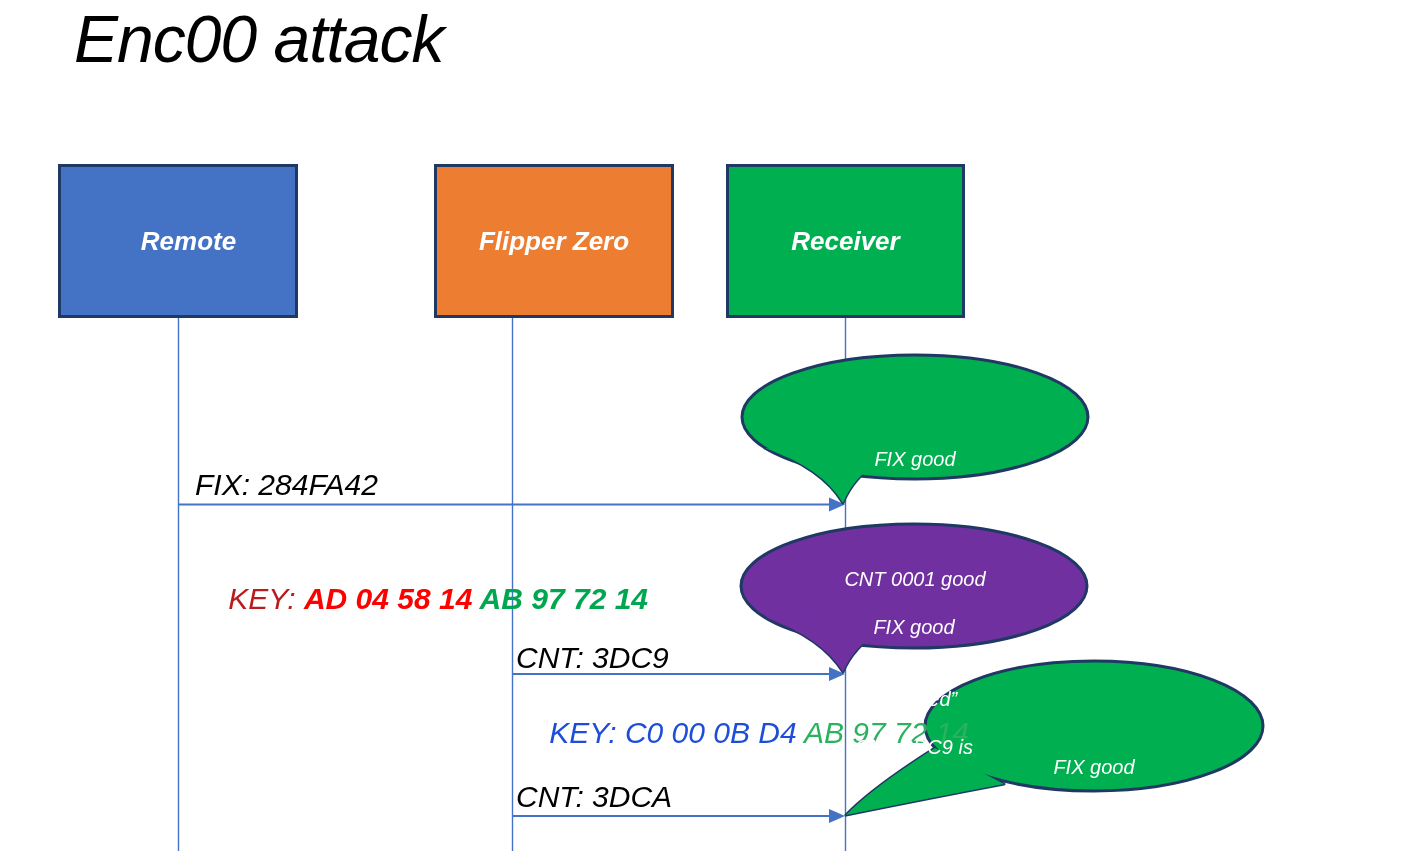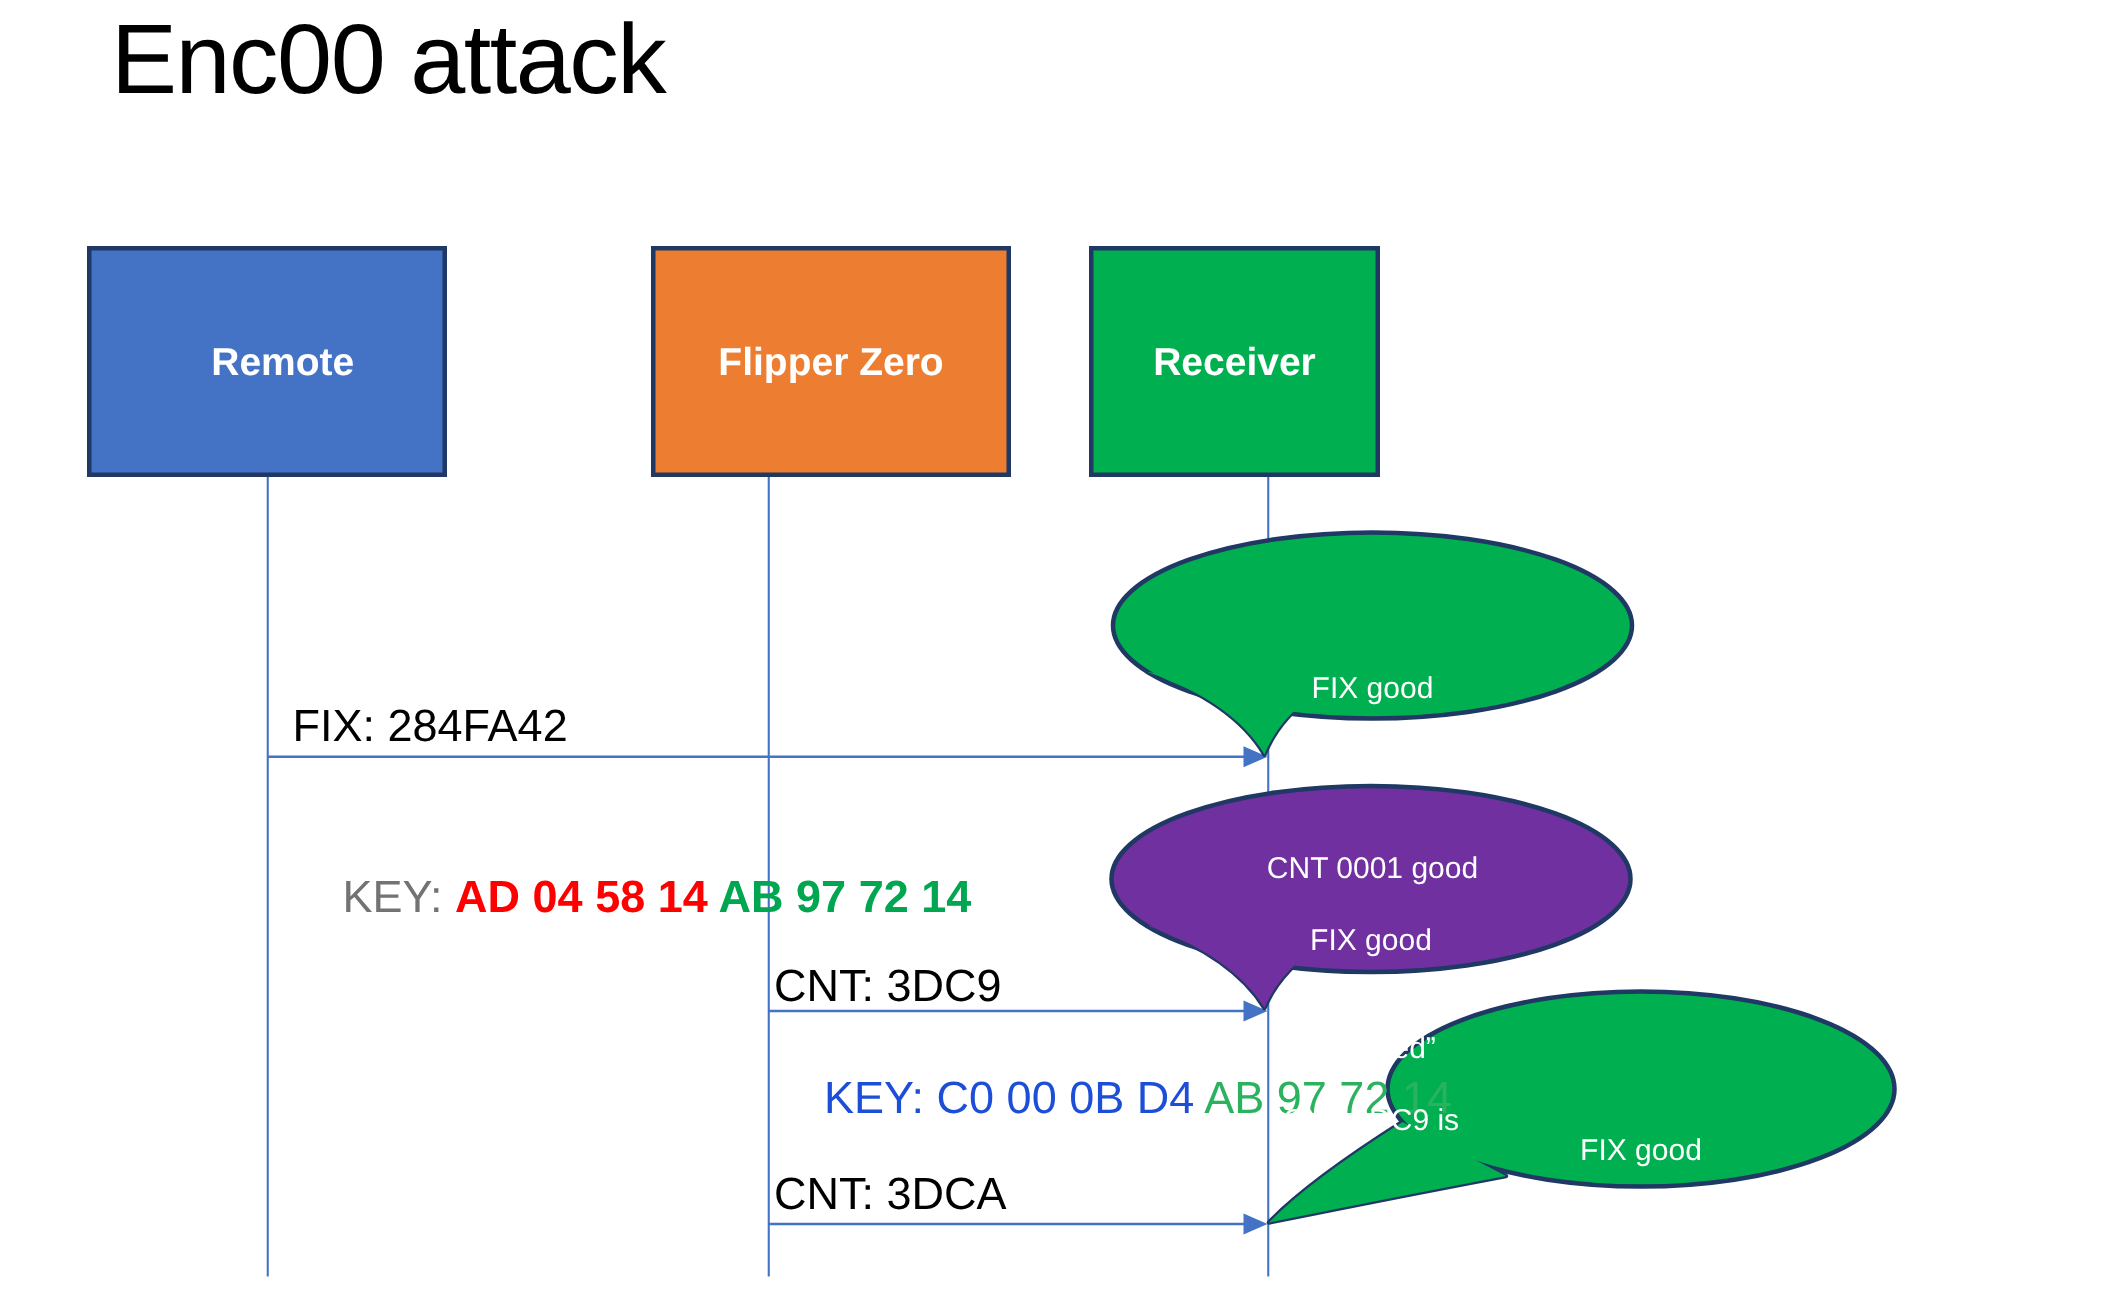--- a/index.html
+++ b/index.html
@@ -3,20 +3,21 @@
 <meta charset="utf-8">
 <style>
   html, body { margin: 0; padding: 0; background: #fff; }
   .stage {
     position: relative;
     width: 1408px;
     height: 859px;
     background: #ffffff;
     overflow: hidden;
     font-family: "Liberation Sans", sans-serif;
+    font-style: italic;
   }
   .slide-title {
     position: absolute;
     left: 74px;
     top: 2px;
     font-size: 66px;
     font-weight: 300;
     letter-spacing: -1px;
     color: #000;
     line-height: 1.15;
@@ -36,21 +37,21 @@
     border: 3px solid #1F3864;
     display: flex;
     align-items: center;
     justify-content: center;
     color: #fff;
     font-size: 26px;
     font-weight: 700;
   }
   .actor.remote   { left: 58px; }
   .actor.flipper  { left: 392px; }
-  .actor.receiver { left: 726px; width: 194px; }
+  .actor.receiver { left: 726px; width: 239px; }
   .msg {
     position: absolute;
     font-size: 30px;
     line-height: 1.15;
     color: #000;
     white-space: pre;
   }
   .msg .seg { white-space: pre; }
   .msg .bold { font-weight: 700; }
   .m1-fix { left: 195px; top: 468px; }
@@ -118,21 +119,21 @@
   </div>
   <div class="actor flipper" style="background-color: rgb(237, 125, 49); margin-left: 42px;">
     <span>Flipper Zero</span>
   </div>
   <div class="actor receiver" style="background-color: rgb(0, 176, 80);">
     <span>Receiver</span>
   </div>
 
   <div class="msg m1-fix">FIX: 284FA42</div>
   <div class="msg m1-key">
-    <span class="seg" style="color: #737373;">KEY: </span><span class="seg bold" style="color: rgb(255, 0, 0);">AD 04 58 14 </span><span class="seg bold" style="color: rgb(0, 166, 80);">AB 97 72 14</span>
+    <span class="seg" style="color: #b91c1c;">KEY: </span><span class="seg bold" style="color: rgb(255, 0, 0);">AD 04 58 14 </span><span class="seg bold" style="color: rgb(0, 166, 80);">AB 97 72 14</span>
   </div>
 
   <div class="msg m2-cnt">CNT: 3DC9</div>
   <div class="msg m2-key">
     <span class="seg" style="color: #1d4ed8;">KEY: C0 00 0B D4 </span><span class="seg" style="color: rgb(43, 178, 95);">AB 97 72 14</span>
   </div>
 
   <div class="msg m3-cnt">CNT: 3DCA</div>
   <div class="msg m3-key">
     <span class="seg" style="color: rgb(0, 0, 0);">KEY: C0 02 8A 33 </span><span class="seg" style="color: rgb(43, 178, 95);">AB 97 72 14</span>

